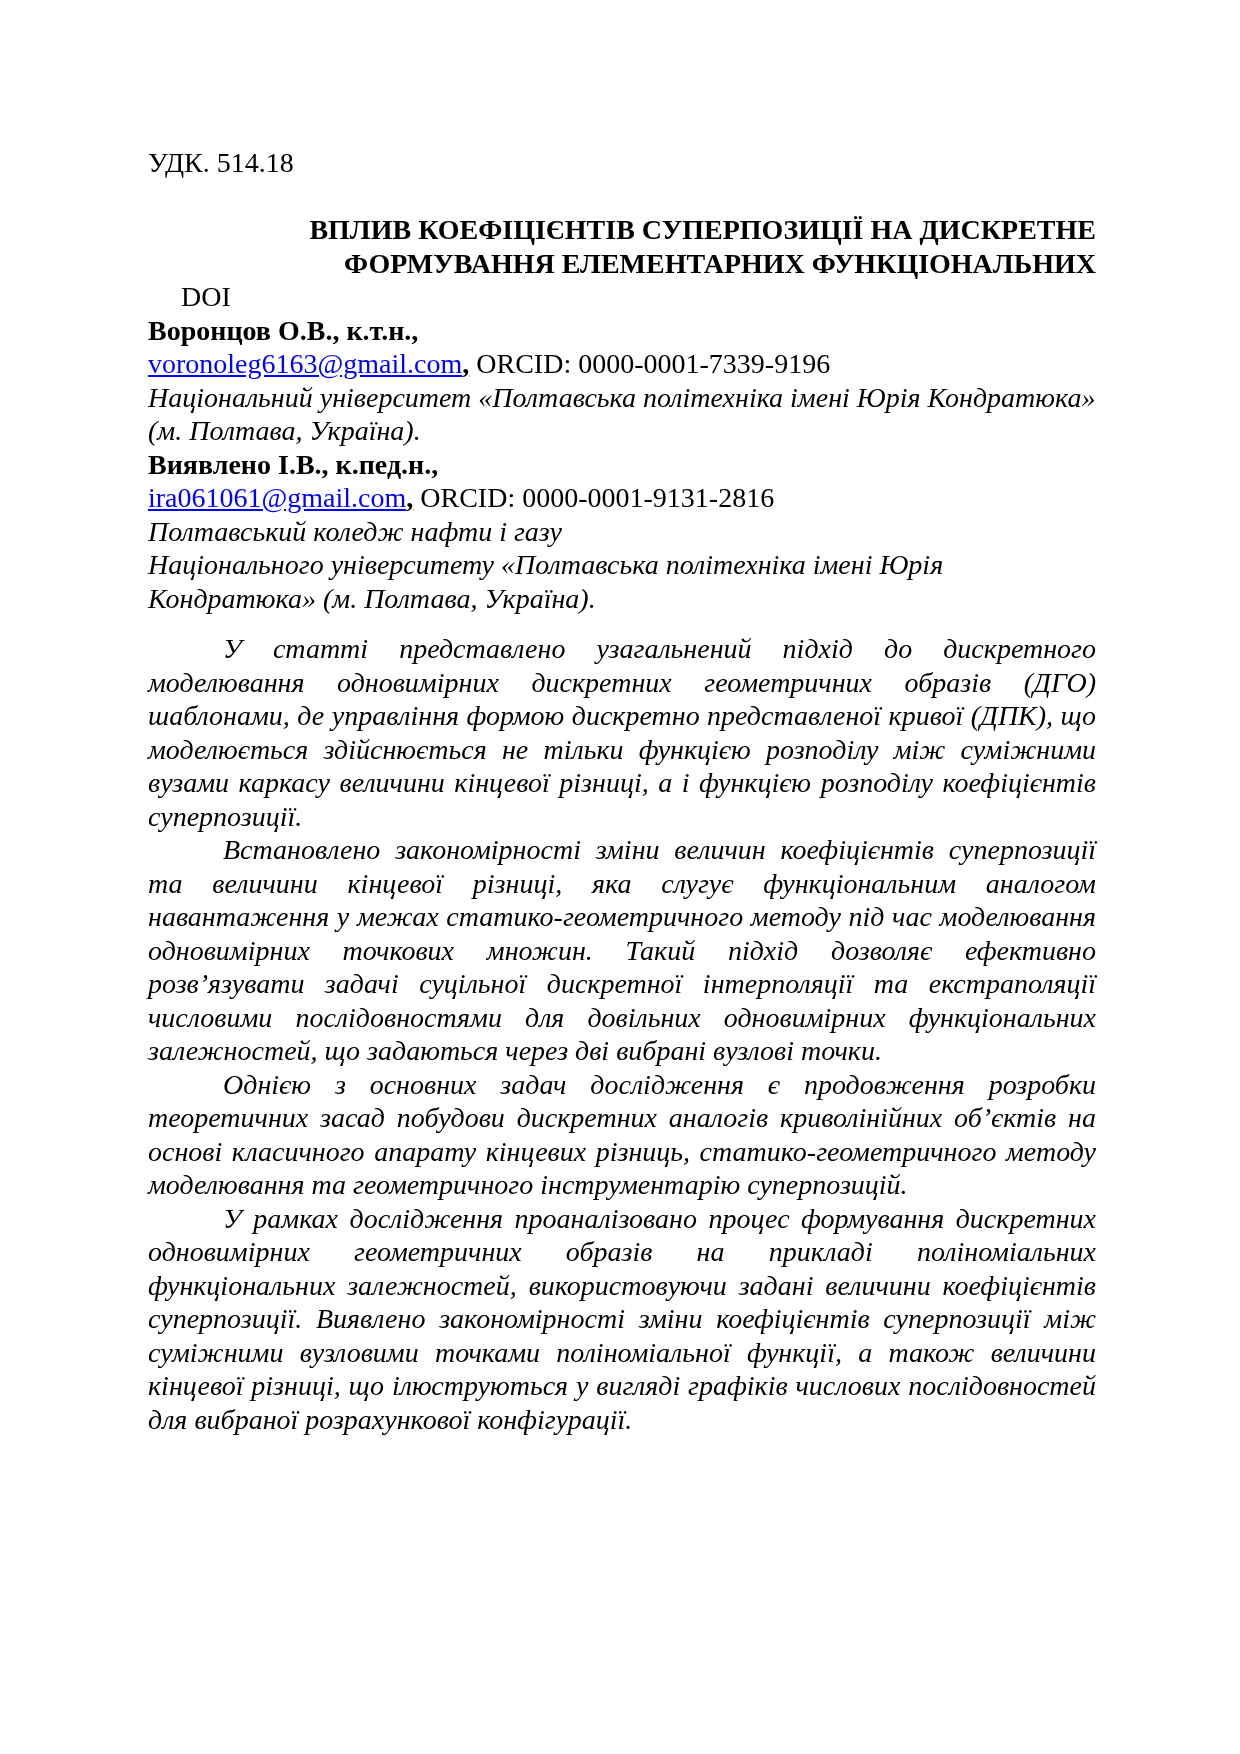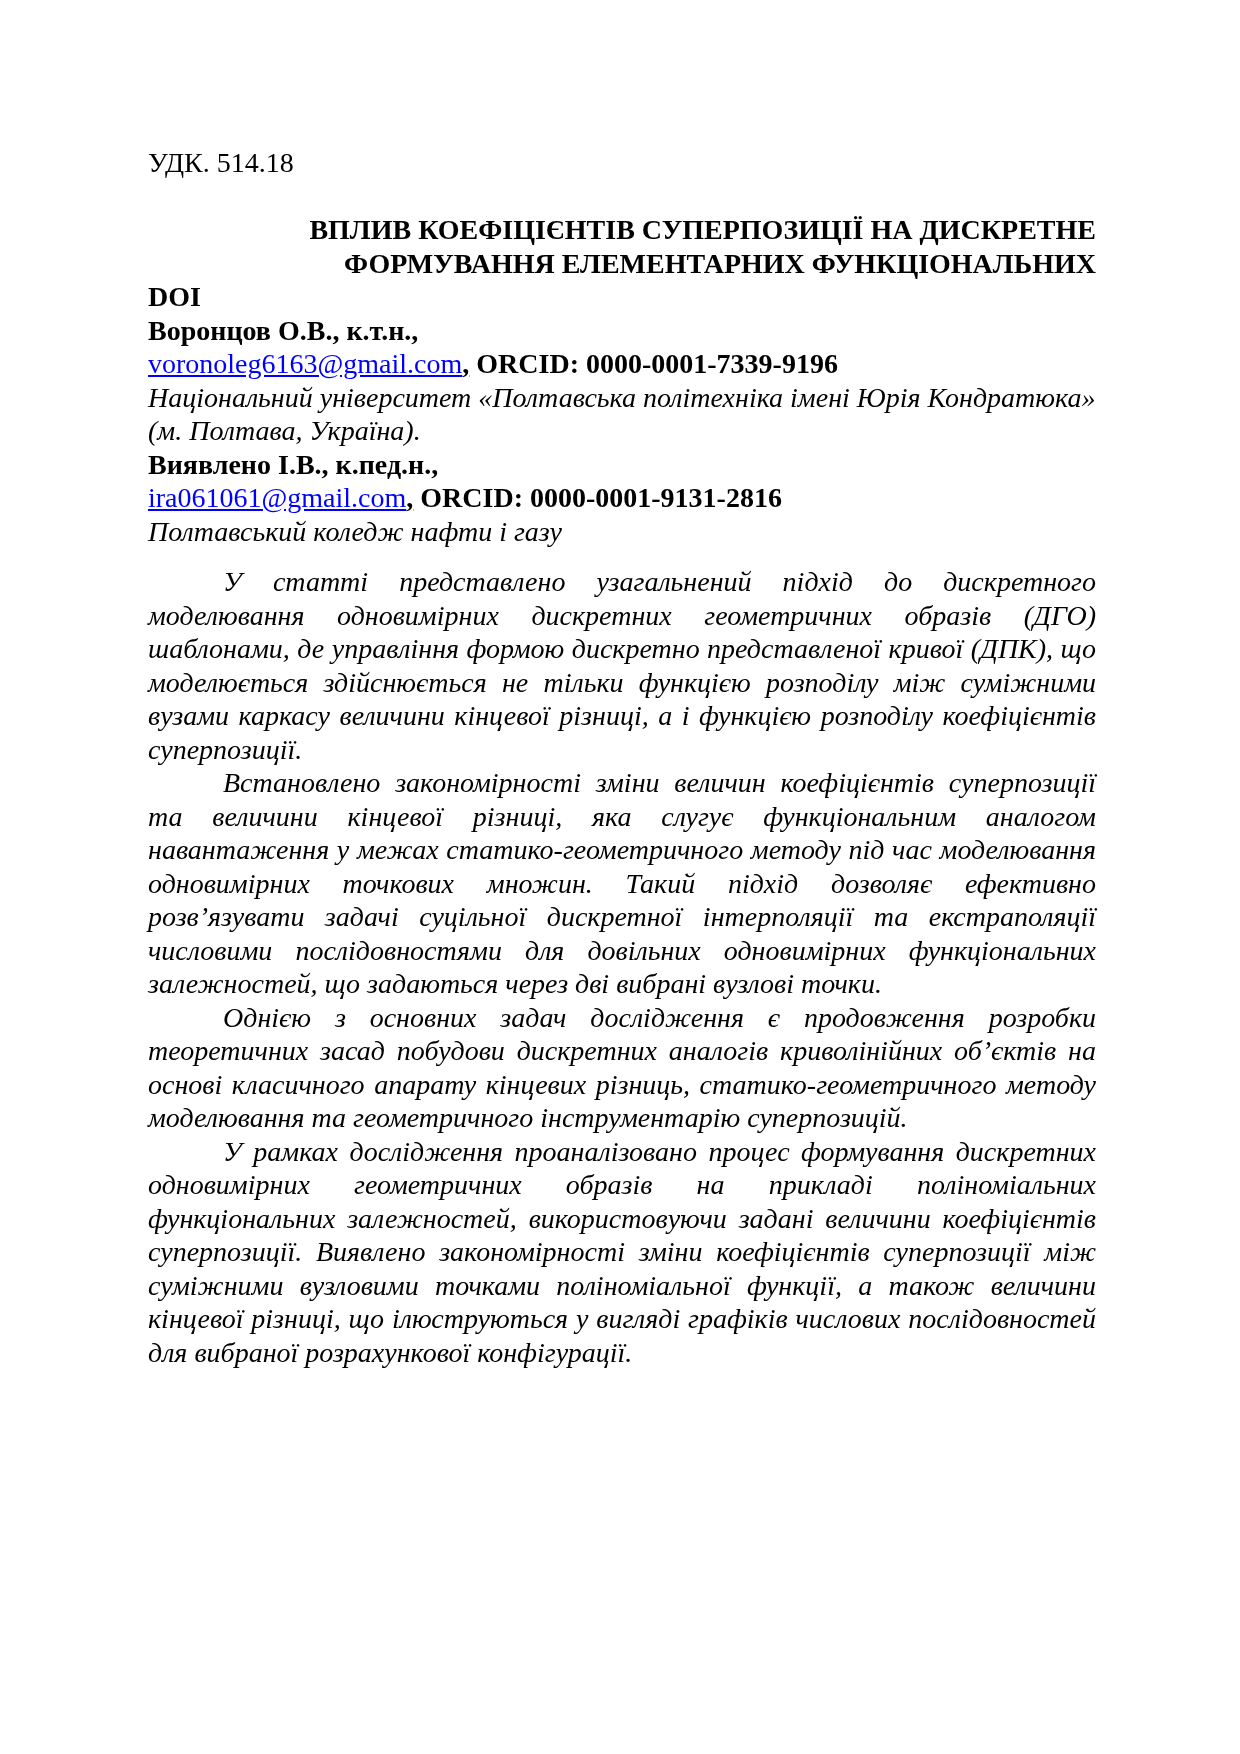--- a/index.html
+++ b/index.html
@@ -33,40 +33,41 @@
     margin-bottom: 33.5px;
   }
   .title-block {
     text-align: right;
     font-weight: bold;
   }
   .title-line {
     display: block;
   }
   .doi-line {
-    font-weight: bold;
+    font-weight: normal;
+    margin-left: 33px;
   }
   .author-name {
     font-weight: bold;
   }
   .email-line {
     white-space: nowrap;
   }
   .email-link {
     color: var(--link-color, #0000ff);
     text-decoration: underline;
     cursor: pointer;
     text-align: right;
   }
   .email-sep {
     font-weight: bold;
     text-decoration: underline;
   }
   .orcid {
-    font-weight: bold;
+    font-weight: normal;
   }
   .affiliation {
     font-style: italic;
   }
   .abstract {
     margin-top: 17px;
     font-family: Liberation Serif, serif;
   }
   .abstract p {
     margin: 0;
@@ -93,20 +94,21 @@
     <div class="author-block">
       <div class="author-name">Воронцов О.В., к.т.н.,</div>
       <div class="email-line"><a class="email-link">voronoleg6163@gmail.com</a><span class="email-sep">,</span> <span class="orcid">ORCID: 0000-0001-7339-9196</span></div>
       <div class="affiliation">Національний університет «Полтавська політехніка імені Юрія Кондратюка» (м. Полтава, Україна).</div>
     </div>
 
     <div class="author-block">
       <div class="author-name">Виявлено І.В., к.пед.н.,</div>
       <div class="email-line"><a class="email-link">ira061061@gmail.com</a><span class="email-sep">,</span> <span class="orcid">ORCID: 0000-0001-9131-2816</span></div>
       <div class="affiliation">Полтавський коледж нафти і газу</div>
+      <div class="affiliation">Національного університету «Полтавська політехніка імені Юрія Кондратюка» (м. Полтава, Україна).</div>
     </div>
 
     <div class="abstract">
       <p>У статті представлено узагальнений підхід до дискретного моделювання одновимірних дискретних геометричних образів (ДГО) шаблонами, де управління формою дискретно представленої кривої (ДПК), що моделюється здійснюється не тільки функцією розподілу між суміжними вузами каркасу величини кінцевої різниці, а і функцією розподілу коефіцієнтів суперпозиції.</p>
       <p>Встановлено закономірності зміни величин коефіцієнтів суперпозиції та величини кінцевої різниці, яка слугує функціональним аналогом навантаження у межах статико-геометричного методу під час моделювання одновимірних точкових множин. Такий підхід дозволяє ефективно розв’язувати задачі суцільної дискретної інтерполяції та екстраполяції числовими послідовностями для довільних одновимірних функціональних залежностей, що задаються через дві вибрані вузлові точки.</p>
       <p>Однією з основних задач дослідження є продовження розробки теоретичних засад побудови дискретних аналогів криволінійних об’єктів на основі класичного апарату кінцевих різниць, статико-геометричного методу моделювання та геометричного інструментарію суперпозицій.</p>
       <p>У рамках дослідження проаналізовано процес формування дискретних одновимірних геометричних образів на прикладі поліноміальних функціональних залежностей, використовуючи задані величини коефіцієнтів суперпозиції. Виявлено закономірності зміни коефіцієнтів суперпозиції між суміжними вузловими точками поліноміальної функції, а також величини кінцевої різниці, що ілюструються у вигляді графіків числових послідовностей для вибраної розрахункової конфігурації.</p>
     </div>
 
   </div>

